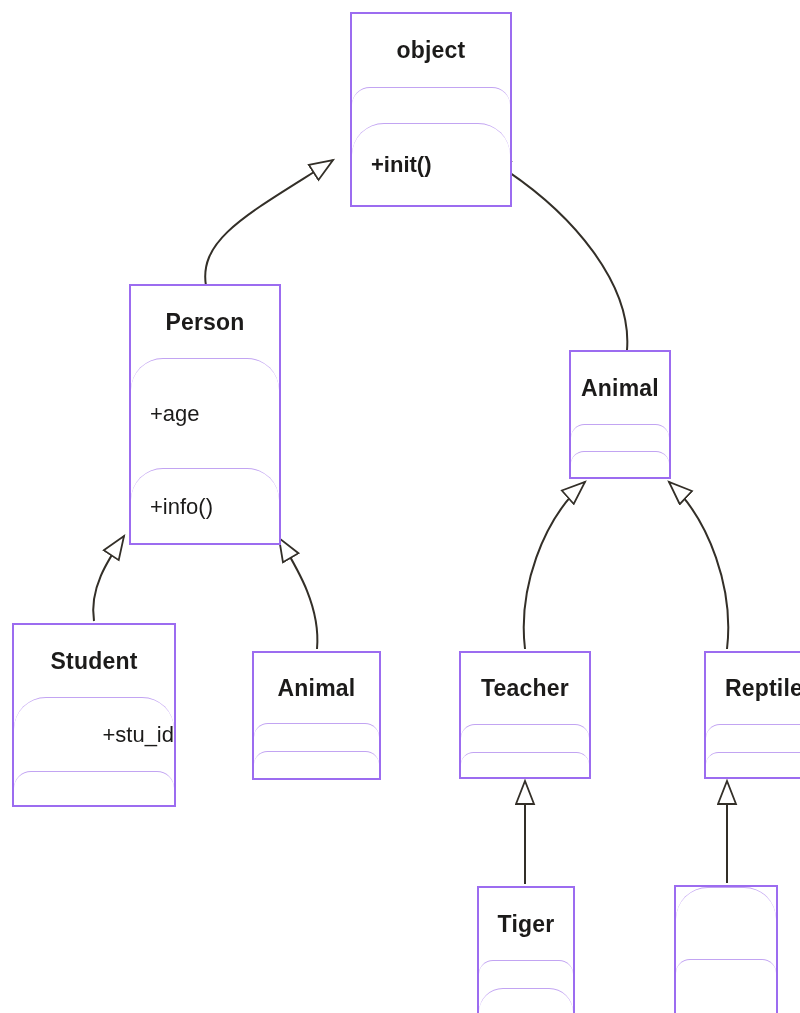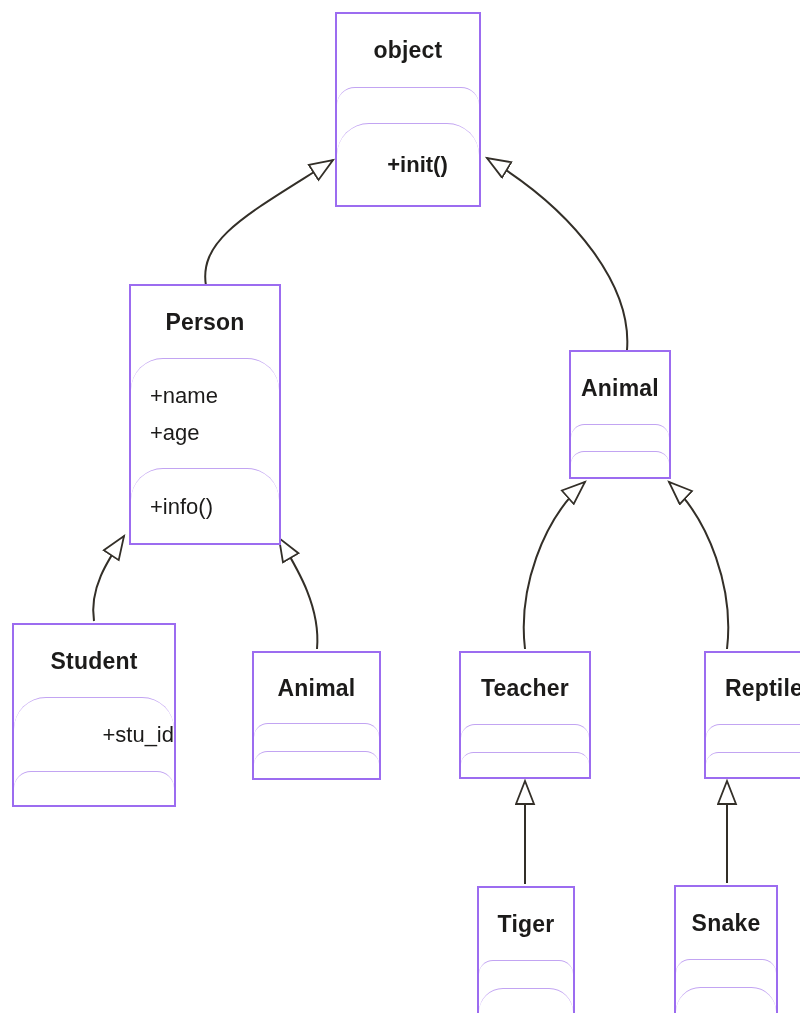--- a/index.html
+++ b/index.html
@@ -62,21 +62,21 @@
     flex-direction: column;
     justify-content: center;
     padding-left: 19px;
     font-size: 22px;
     line-height: 37px;
     border-radius: 32px;
   }
   .member.bold { font-weight: bold; }
 
   
-  #c-object  { left: 335px; top: 12px;  width: 146px; height: 195px; grid-template-rows: 73px 36px 1fr; text-align: center; }
+  #c-object  { left: 350px; top: 12px;  width: 162px; height: 195px; grid-template-rows: 73px 36px 1fr; }
   #c-person  { left: 129px; top: 284px; width: 152px; height: 261px; grid-template-rows: 72px 110px 1fr; }
   #c-animal  { left: 569px; top: 350px; width: 102px; height: 129px; grid-template-rows: 72px 27px 1fr; }
   #c-student { left: 12px;  top: 623px; width: 164px; height: 184px; grid-template-rows: 72px 74px 1fr; text-align: right; }
   #c-teacher { left: 252px; top: 651px; width: 129px; height: 129px; grid-template-rows: 70px 28px 1fr; }
   #c-mammal  { left: 459px; top: 651px; width: 132px; height: 128px; grid-template-rows: 71px 28px 1fr; }
   #c-reptile { left: 704px; top: 651px; width: 120px; height: 128px; grid-template-rows: 71px 28px 1fr; }
   #c-tiger   { left: 477px; top: 886px; width: 98px;  height: 152px; grid-template-rows: 72px 28px 1fr; }
   #c-snake   { left: 674px; top: 885px; width: 104px; height: 153px; grid-template-rows: 72px 28px 1fr; }
 </style>
 </head>
@@ -104,21 +104,20 @@
     <div class="sec title">object</div>
     <div class="sec members attrs"></div>
     <div class="sec members meths">
       <div class="member bold">+init()</div>
     </div>
   </div>
 
   <div class="cls" id="c-person">
     <div class="sec title">Person</div>
     <div class="sec members attrs">
-      <div class="member">+name</div>
       <div class="member">+age</div>
     </div>
     <div class="sec members meths">
       <div class="member">+info()</div>
     </div>
   </div>
 
   <div class="cls" id="c-animal">
     <div class="sec title">Animal</div>
     <div class="sec members attrs"></div>
@@ -151,18 +150,17 @@
     <div class="sec members meths"></div>
   </div>
 
   <div class="cls" id="c-tiger">
     <div class="sec title">Tiger</div>
     <div class="sec members attrs"></div>
     <div class="sec members meths"></div>
   </div>
 
   <div class="cls" id="c-snake">
-    <div class="sec title">Snake</div>
     <div class="sec members attrs"></div>
     <div class="sec members meths"></div>
   </div>
 
 </div>
 
 </body></html>

